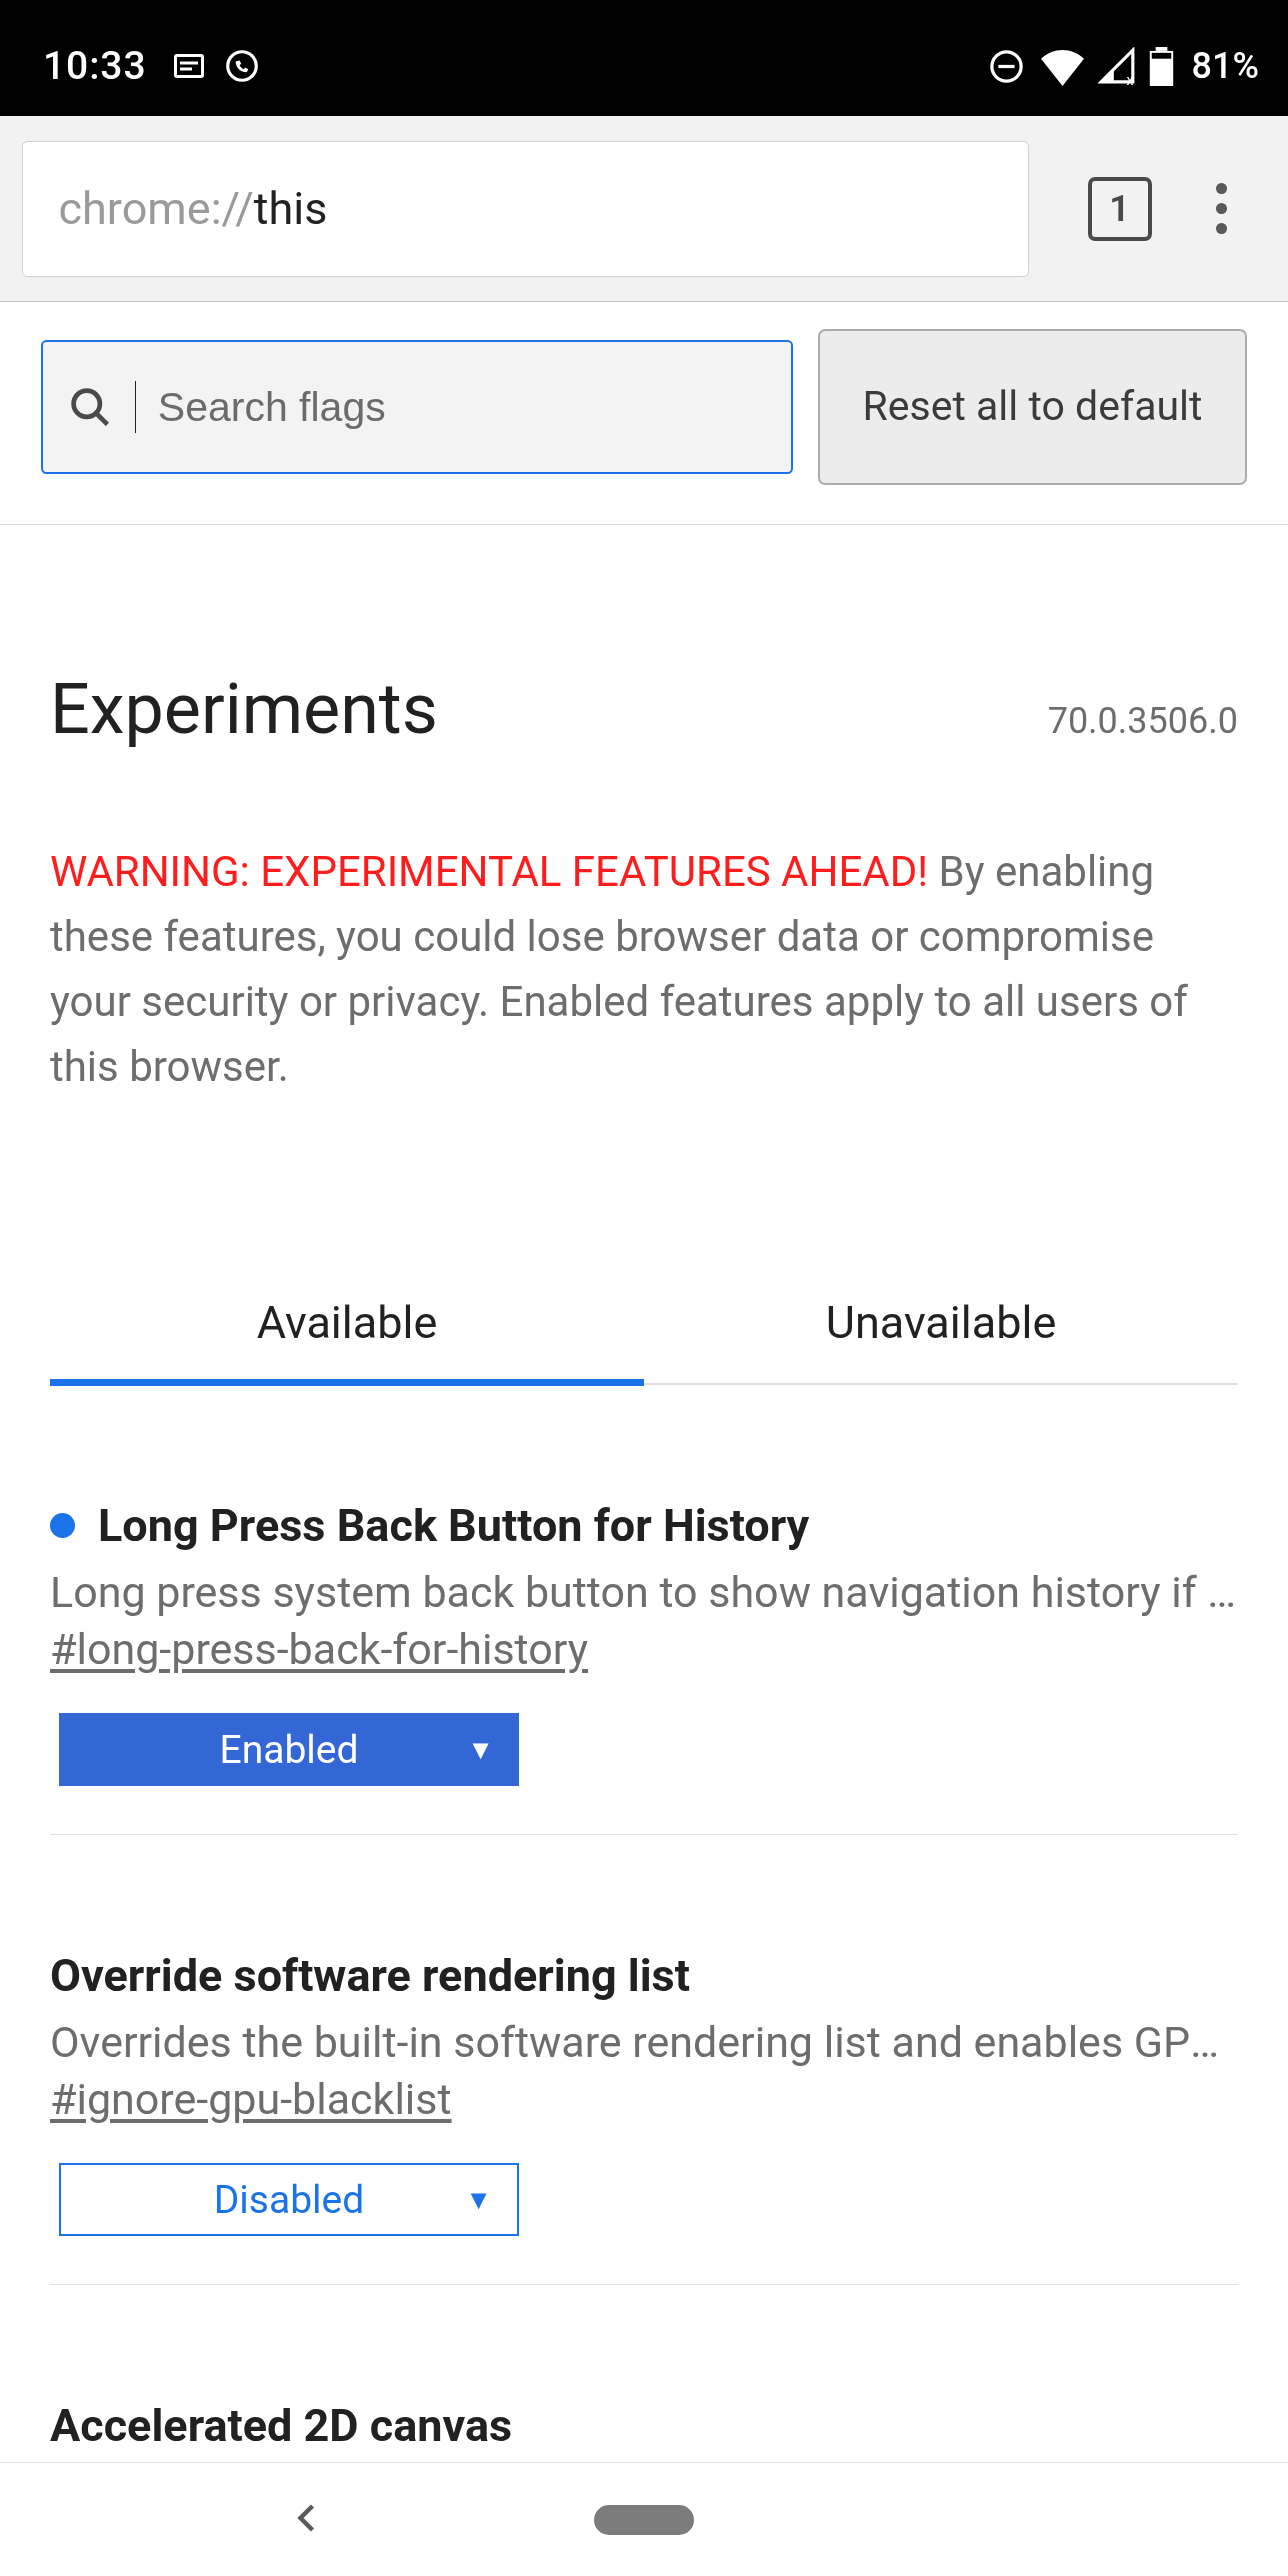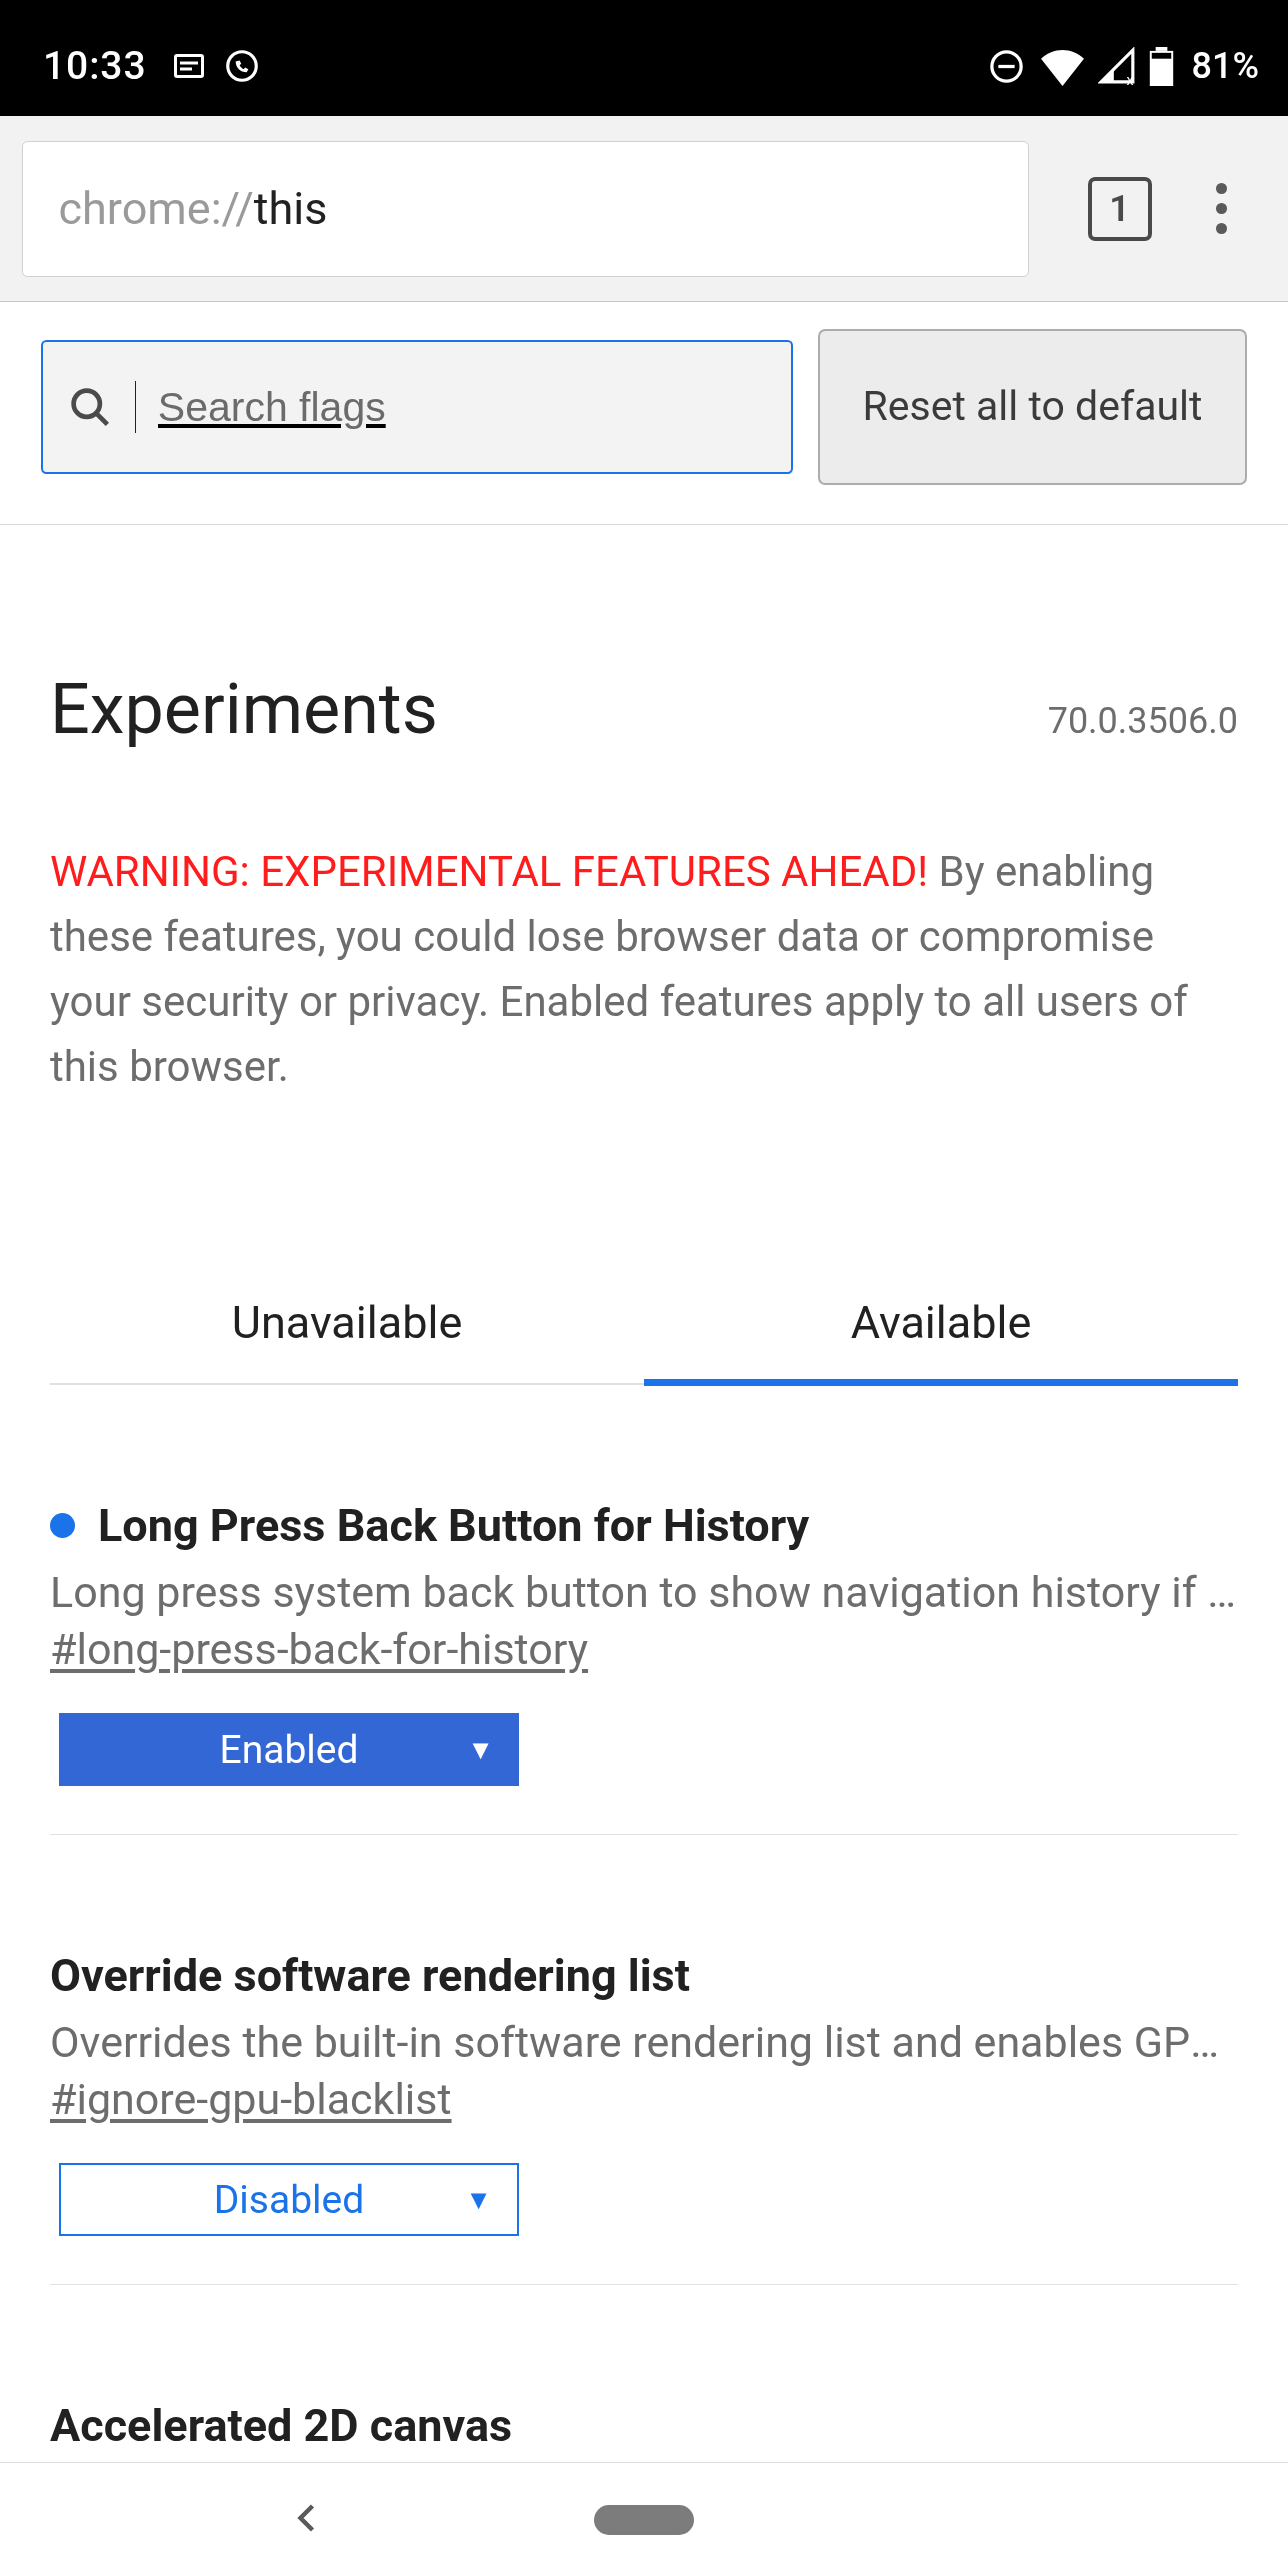--- a/index.html
+++ b/index.html
@@ -80,21 +80,20 @@
   .search-box {
     flex: 1;
     height: 134px;
     background: #f3f3f3;
     border: 2.7px solid #1a73e8;
     border-radius: 5.4px;
     display: flex;
     align-items: center;
     padding: 0 25px;
     gap: 21.5px;
-    text-decoration: underline;
   }
   .search-box input {
     flex: 1;
     border: none;
     background: transparent;
     font-size: 41px;
     color: #444;
     outline: none;
   }
   .search-box input::placeholder { color: #6b6b6b; }
@@ -253,22 +252,22 @@
   <div class="title-row">
     <div class="title">Experiments</div>
     <div class="version">70.0.3506.0</div>
   </div>
 
   <div class="warning-block">
     <span class="warning-red">WARNING: EXPERIMENTAL FEATURES AHEAD! </span><span>By enabling these features, you could lose browser data or compromise your security or privacy. Enabled features apply to all users of this browser.</span>
   </div>
 
   <div class="tabs">
+    <div class="tab active">Available</div>
     <div class="tab">Unavailable</div>
-    <div class="tab active">Available</div>
   </div>
 
   <div class="flag">
     <div class="flag-head">
       <span class="blue-dot"></span>
       <span class="flag-title">Long Press Back Button for History</span>
     </div>
     <div class="flag-desc">Long press system back button to show navigation history if e…</div>
     <div class="flag-hash">#long-press-back-for-history</div>
     <div class="select-wrap select-enabled">

